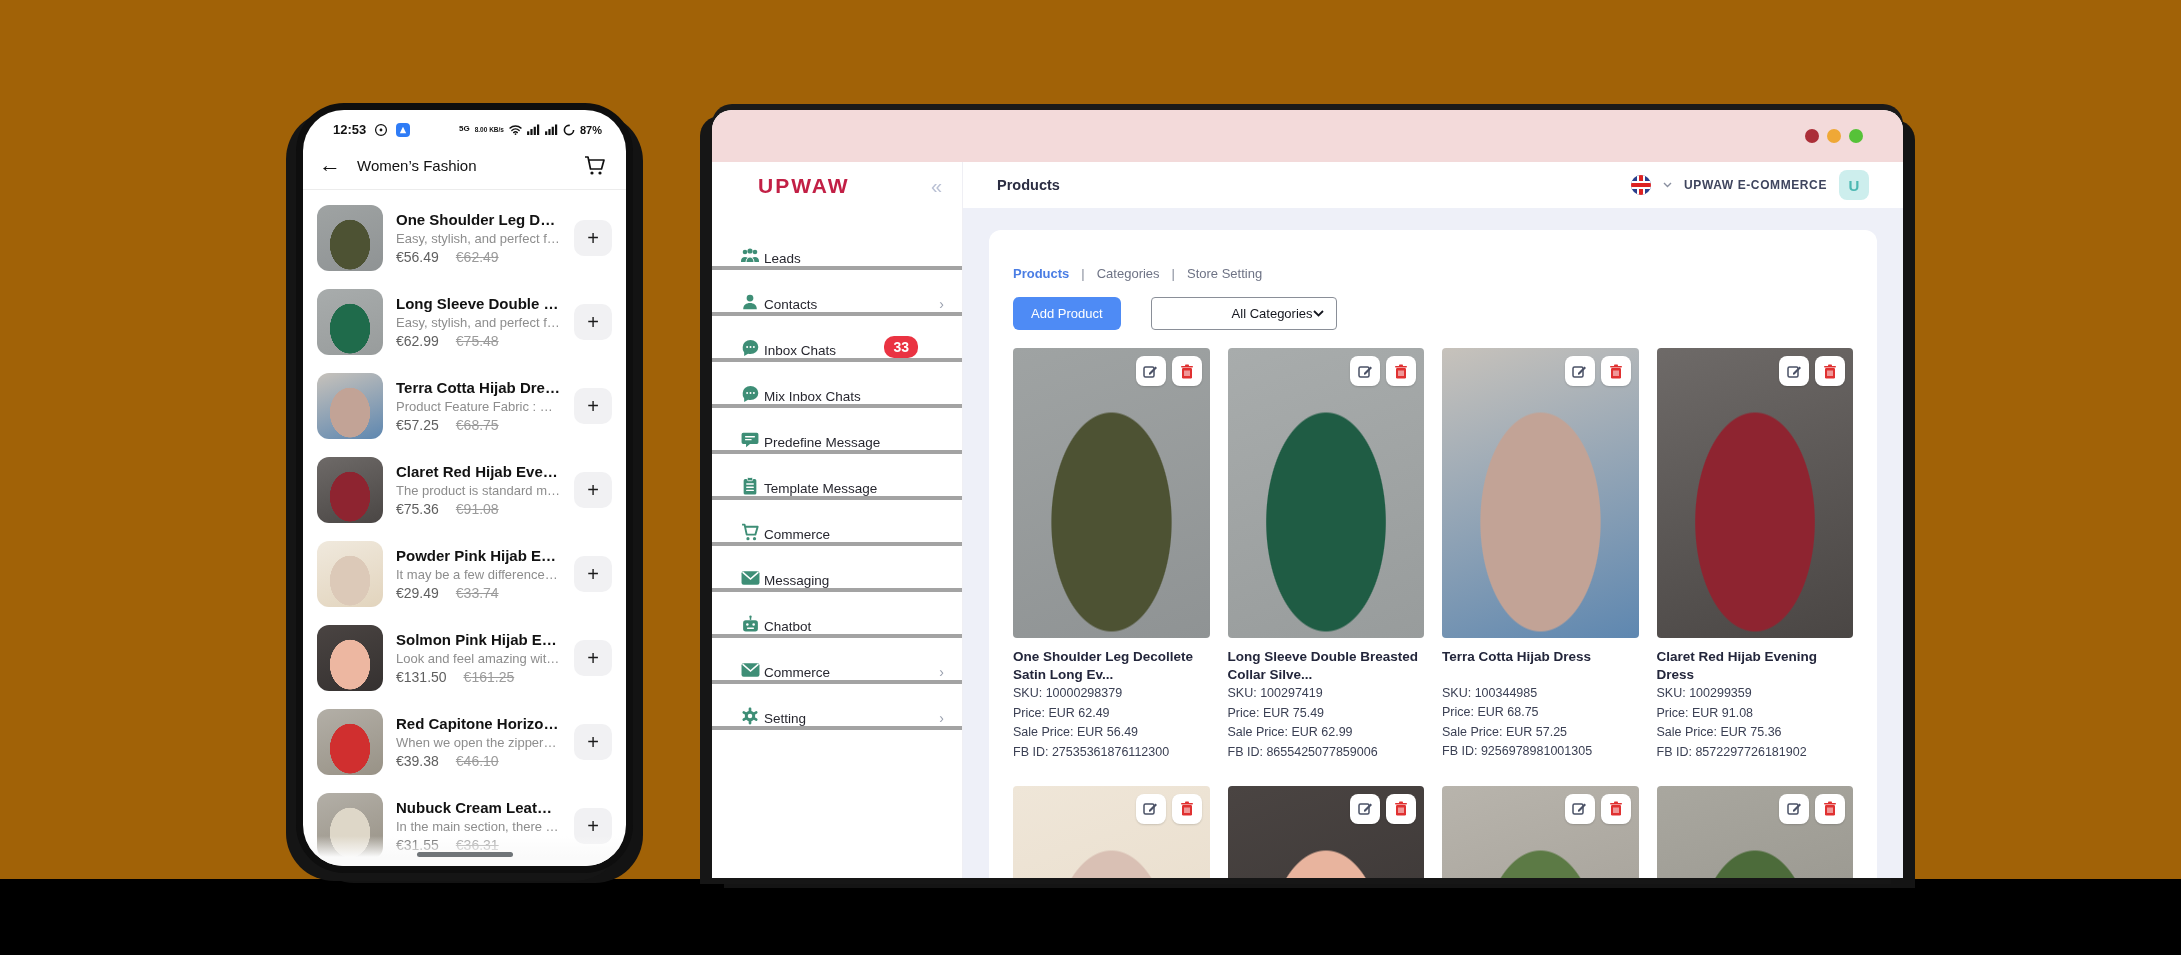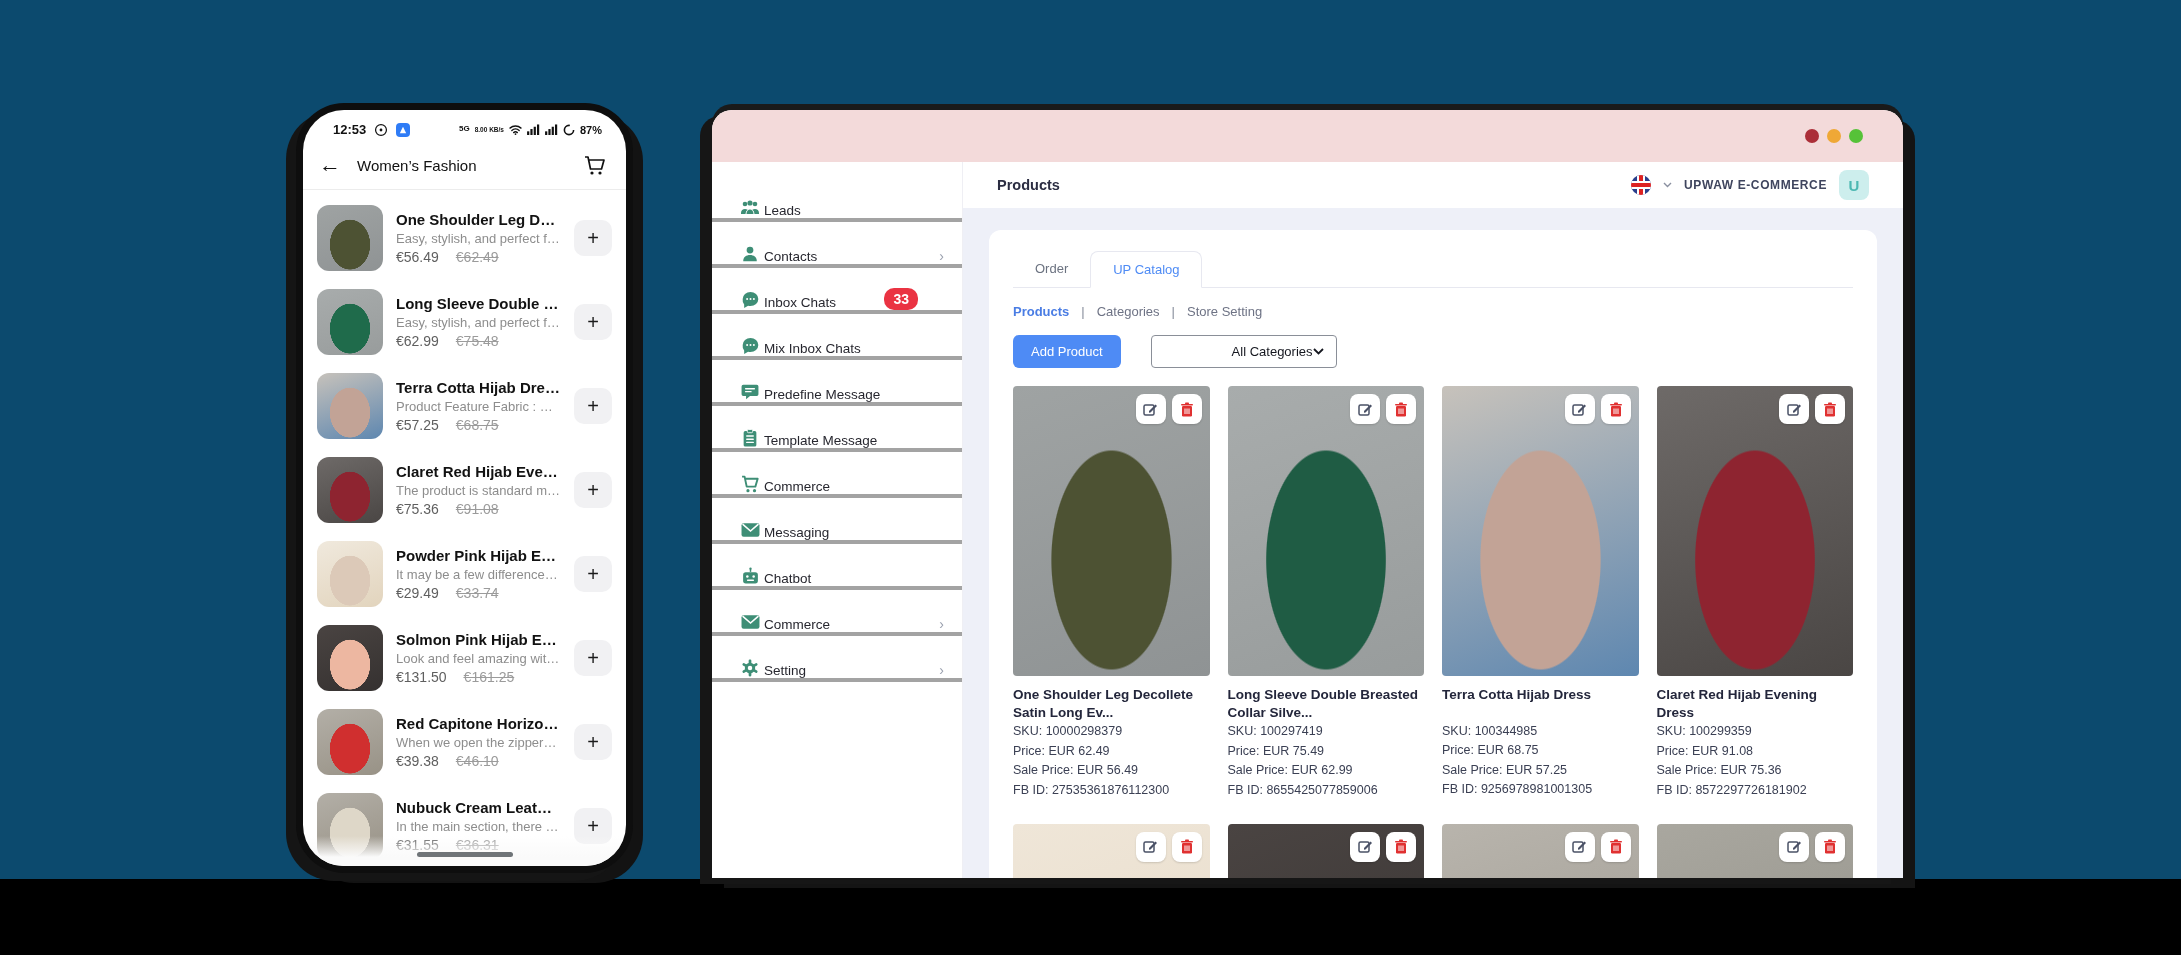--- a/index.html
+++ b/index.html
@@ -1,17 +1,17 @@
 <!DOCTYPE html>
 <html><head>
 <meta charset="utf-8">
 <style>
   html,body{margin:0;padding:0;background:#000;width:2181px;height:955px;overflow:hidden;
     font-family:"Liberation Sans",sans-serif;-webkit-font-smoothing:antialiased;}
-  .stage{position:relative;width:2181px;height:879px;background:#0c4a6e;}
+  .stage{position:relative;width:2181px;height:879px;background:#a16207;}
 
   
   .phone{position:absolute;left:296px;top:103px;width:337px;height:770px;background:#0e0e0e;
     border-radius:48px;padding:7px;box-sizing:border-box;box-shadow:-10px 8px 0 #151515,10px 10px 0 #131313;}
   .phone-screen{position:relative;width:100%;height:100%;background:#fff;border-radius:41px;overflow:hidden;}
   .statusbar{display:flex;align-items:center;justify-content:space-between;padding:12px 24px 2px 30px;}
   .sb-left{display:flex;align-items:center;gap:8px;}
   .sb-time{font-size:13px;font-weight:700;color:#111;}
   .sb-right{display:flex;align-items:center;gap:5px;color:#111;}
   .sb-net{font-size:6.5px;line-height:1.1;color:#111;font-weight:700;text-align:center;}
@@ -228,20 +228,24 @@
   <div class="window">
     <div class="titlebar">
       <span class="tl tl-red"></span>
       <span class="tl tl-orange"></span>
       <span class="tl tl-green"></span>
     </div>
 
     <div class="app">
 
       <div class="sidebar">
+        <div class="logo-row">
+          <span class="logo">UPWAW</span>
+          <span class="collapse">«</span>
+        </div>
         <div class="menu">
           <div class="mitem">
             <span class="micon">
                 <svg width="20" height="18" viewBox="0 0 20 18">
                   <circle cx="5" cy="5" r="2.3" fill="#3e8e76"></circle>
                   <circle cx="15" cy="5" r="2.3" fill="#3e8e76"></circle>
                   <circle cx="10" cy="4" r="2.6" fill="#3e8e76"></circle>
                   <path d="M1 14c0-2.6 1.8-4 4-4 1 0 1.9.3 2.6.8A5.5 5.5 0 0 0 5.5 15H1zM14.5 15a5.5 5.5 0 0 0-2.1-4.2c.7-.5 1.6-.8 2.6-.8 2.2 0 4 1.4 4 4v1zM6.5 15c0-2.8 1.6-4.5 3.5-4.5s3.5 1.7 3.5 4.5z" fill="#3e8e76"></path>
                 </svg>
               </span>
@@ -370,24 +374,20 @@
             <svg class="mh-caret" width="9" height="6" viewBox="0 0 9 6">
                 <path d="M1 1l3.5 3.5L8 1" fill="none" stroke="#8a90a0" stroke-width="1.4"></path>
               </svg>
             <span class="mh-account">UPWAW E-COMMERCE</span>
             <span class="avatar">U</span>
           </div>
         </div>
 
         <div class="content">
           <div class="card">
-            <div class="tabs">
-              <div class="tab">Order</div>
-              <div class="tab active">UP Catalog</div>
-            </div>
 
             <div class="subnav">
               <span class="snav-active">Products</span>
               <span class="sep">|</span>
               <span class="snav">Categories</span>
               <span class="sep">|</span>
               <span class="snav">Store Setting</span>
             </div>
 
             <div class="toolbar">

